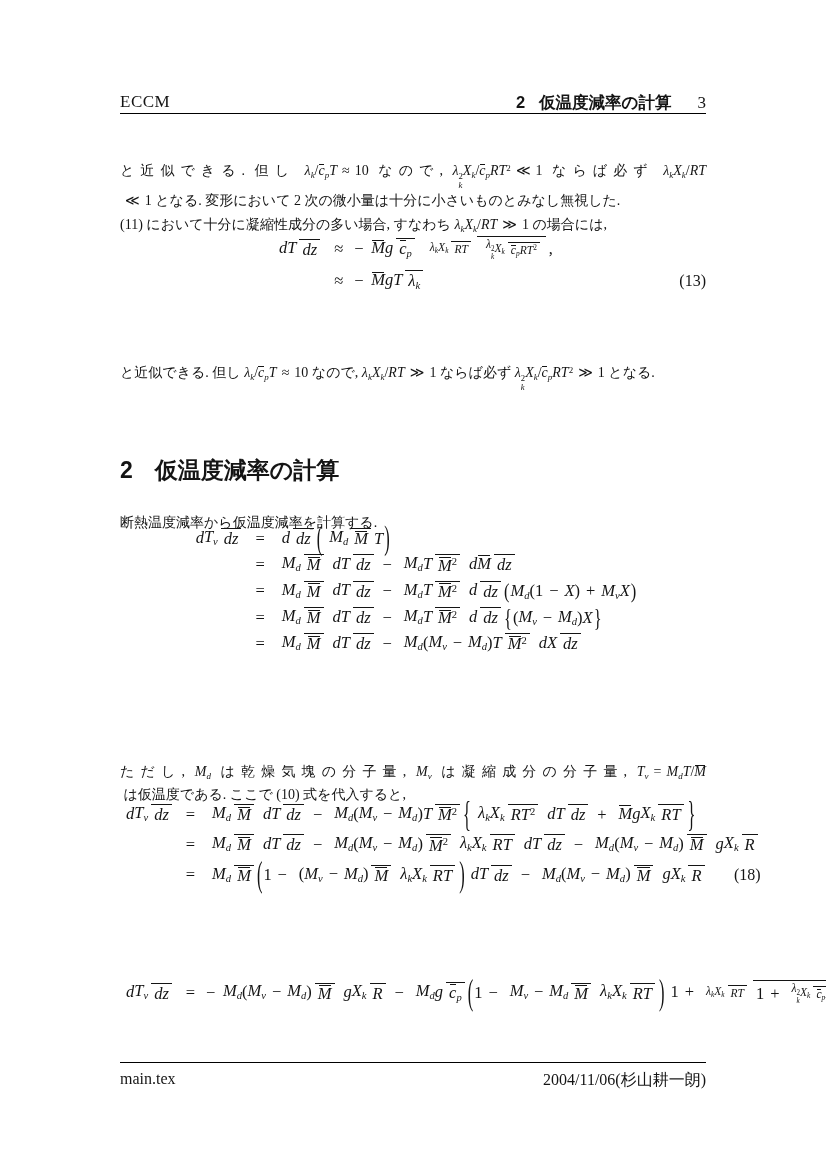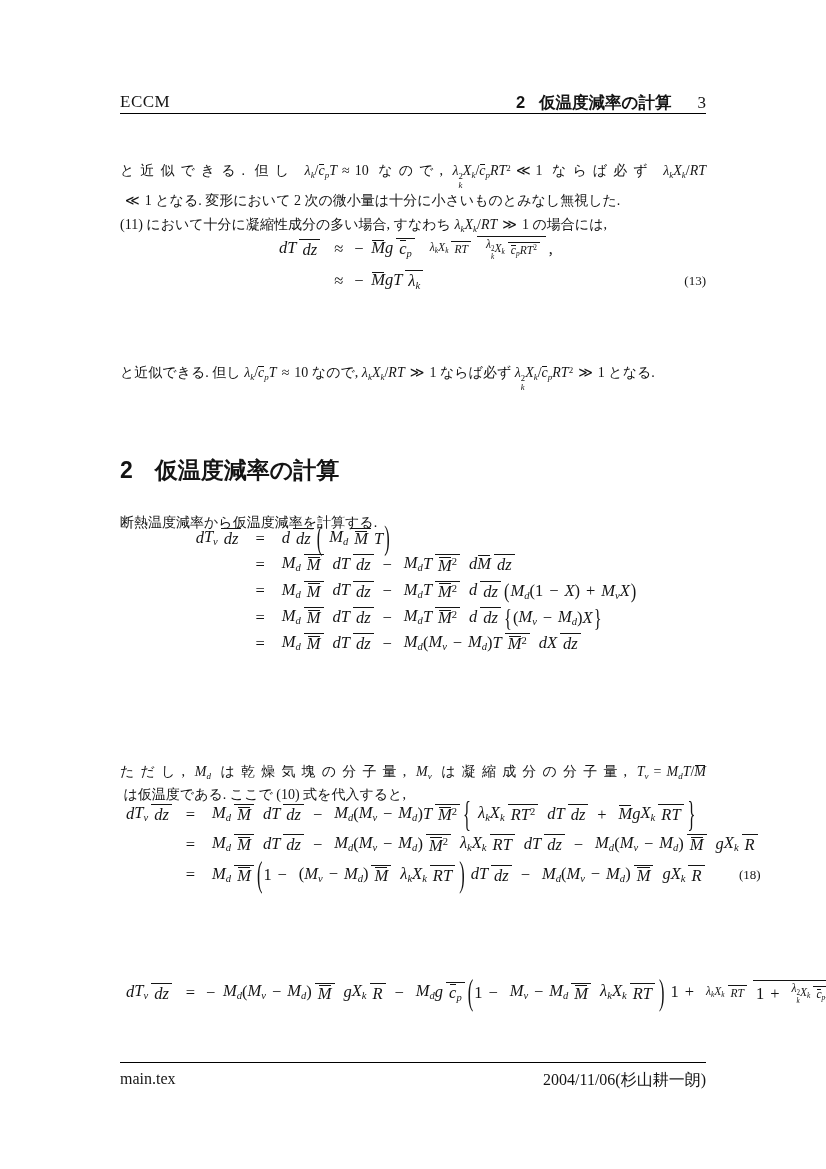--- a/index.html
+++ b/index.html
@@ -31,21 +31,21 @@
 
   
   .eqblock{display:grid;grid-template-columns:1fr auto auto auto 1fr;align-items:center;row-gap:8px;
            font-size:16.5px;}
   .b-eq13{top:236px;} .b-deriv{top:528px;row-gap:5px;} .b-eq14{top:804px;row-gap:9px;} .b-eq15{top:980px;}
   .cell{min-height:1em;}
   .clhs{display:flex;justify-content:flex-end;align-items:center;}
   .crel{margin:0 11px;display:flex;align-items:center;}
   .crhs{display:flex;justify-content:flex-start;align-items:center;}
   .cr{position:relative;align-self:stretch;}
-  .eqno{position:absolute;right:0;top:50%;transform:translateY(-50%);font-size:13px;}
+  .eqno{position:absolute;right:0;top:50%;transform:translateY(-50%);font-size:16px;}
 
   
   .mi{font-style:italic;position:relative;}
   .mtxt{font-style:normal;white-space:pre;}
   .mo{font-style:normal;margin:0 0.36em;}
   .mo.mu{margin:0 0.1em 0 0;}
   .msym{display:inline-block;white-space:nowrap;}
   .mbar::after{content:'';position:absolute;left:6%;right:6%;top:0.09em;border-top:1.4px solid currentColor;}
   .msub{font-size:0.64em;font-style:italic;vertical-align:-0.3em;}
   .msup{font-size:0.64em;font-style:normal;vertical-align:0.5em;}

